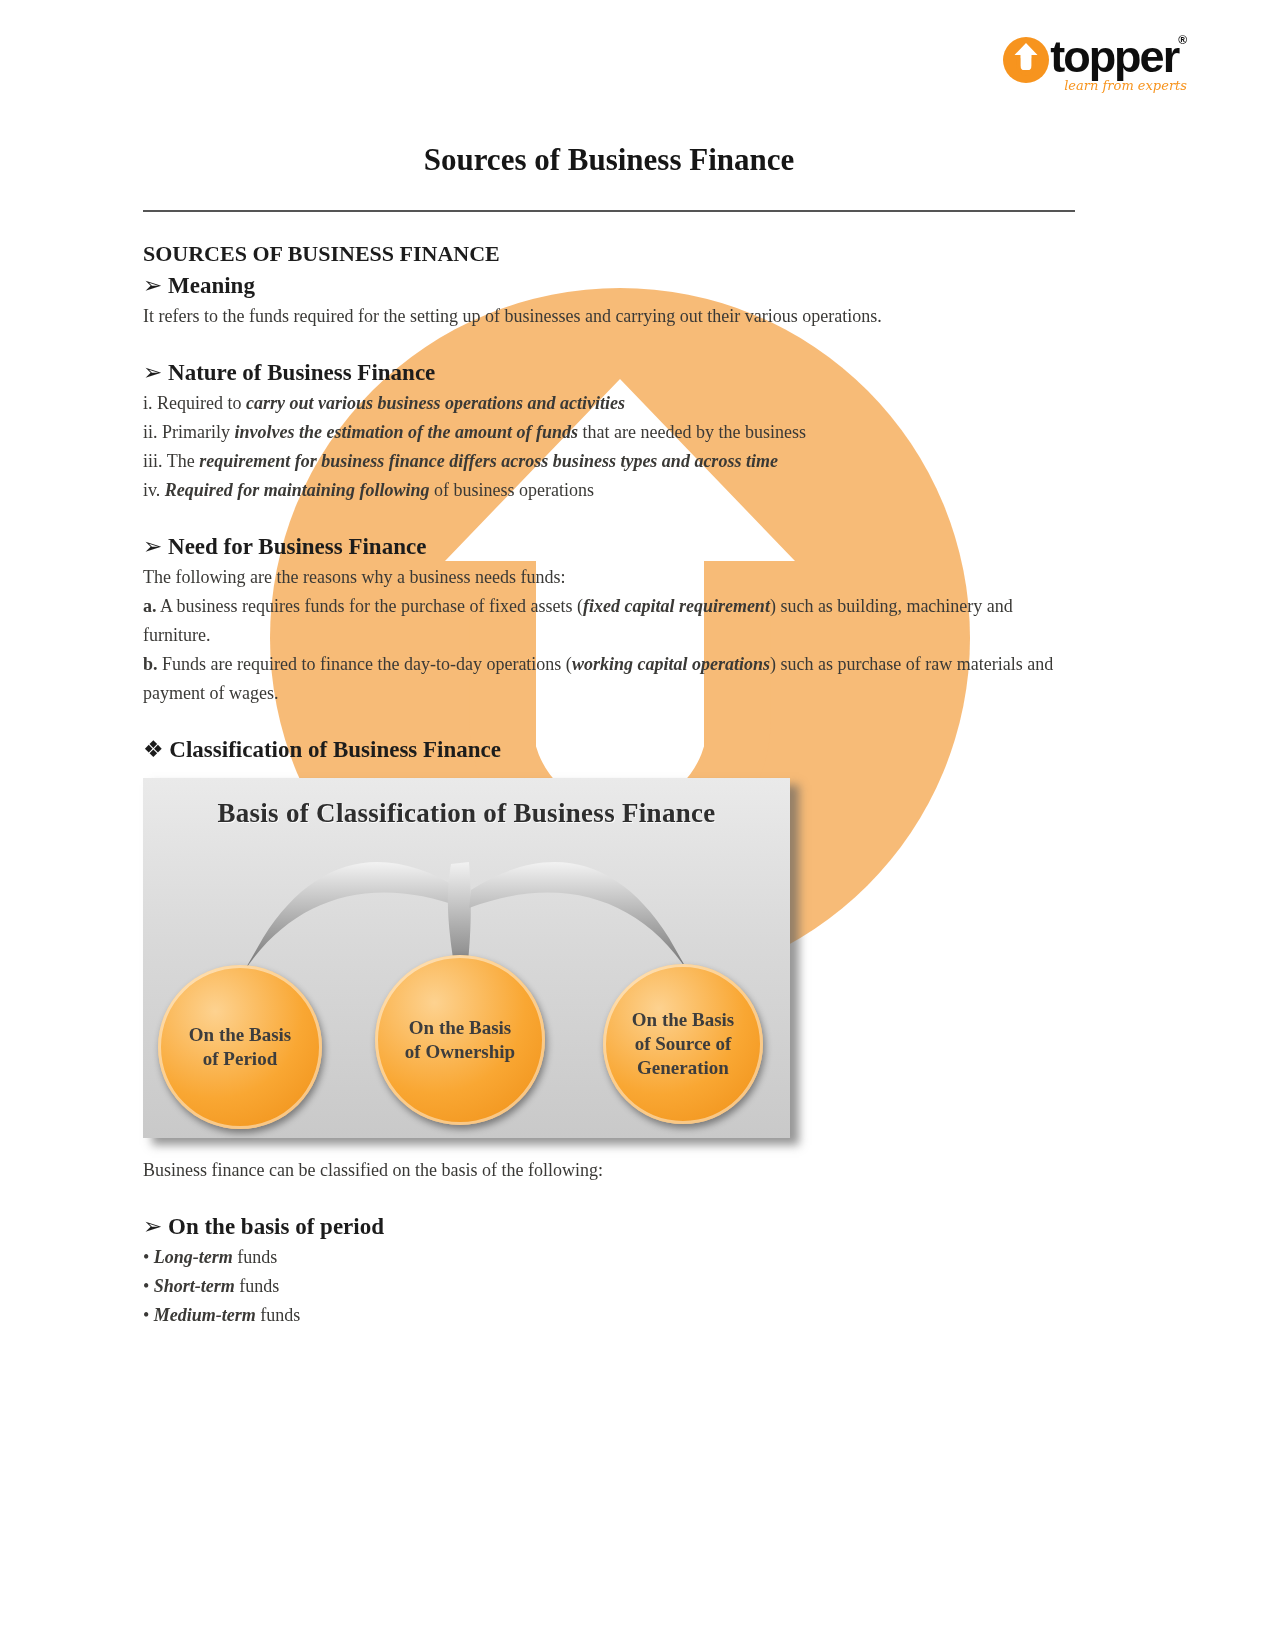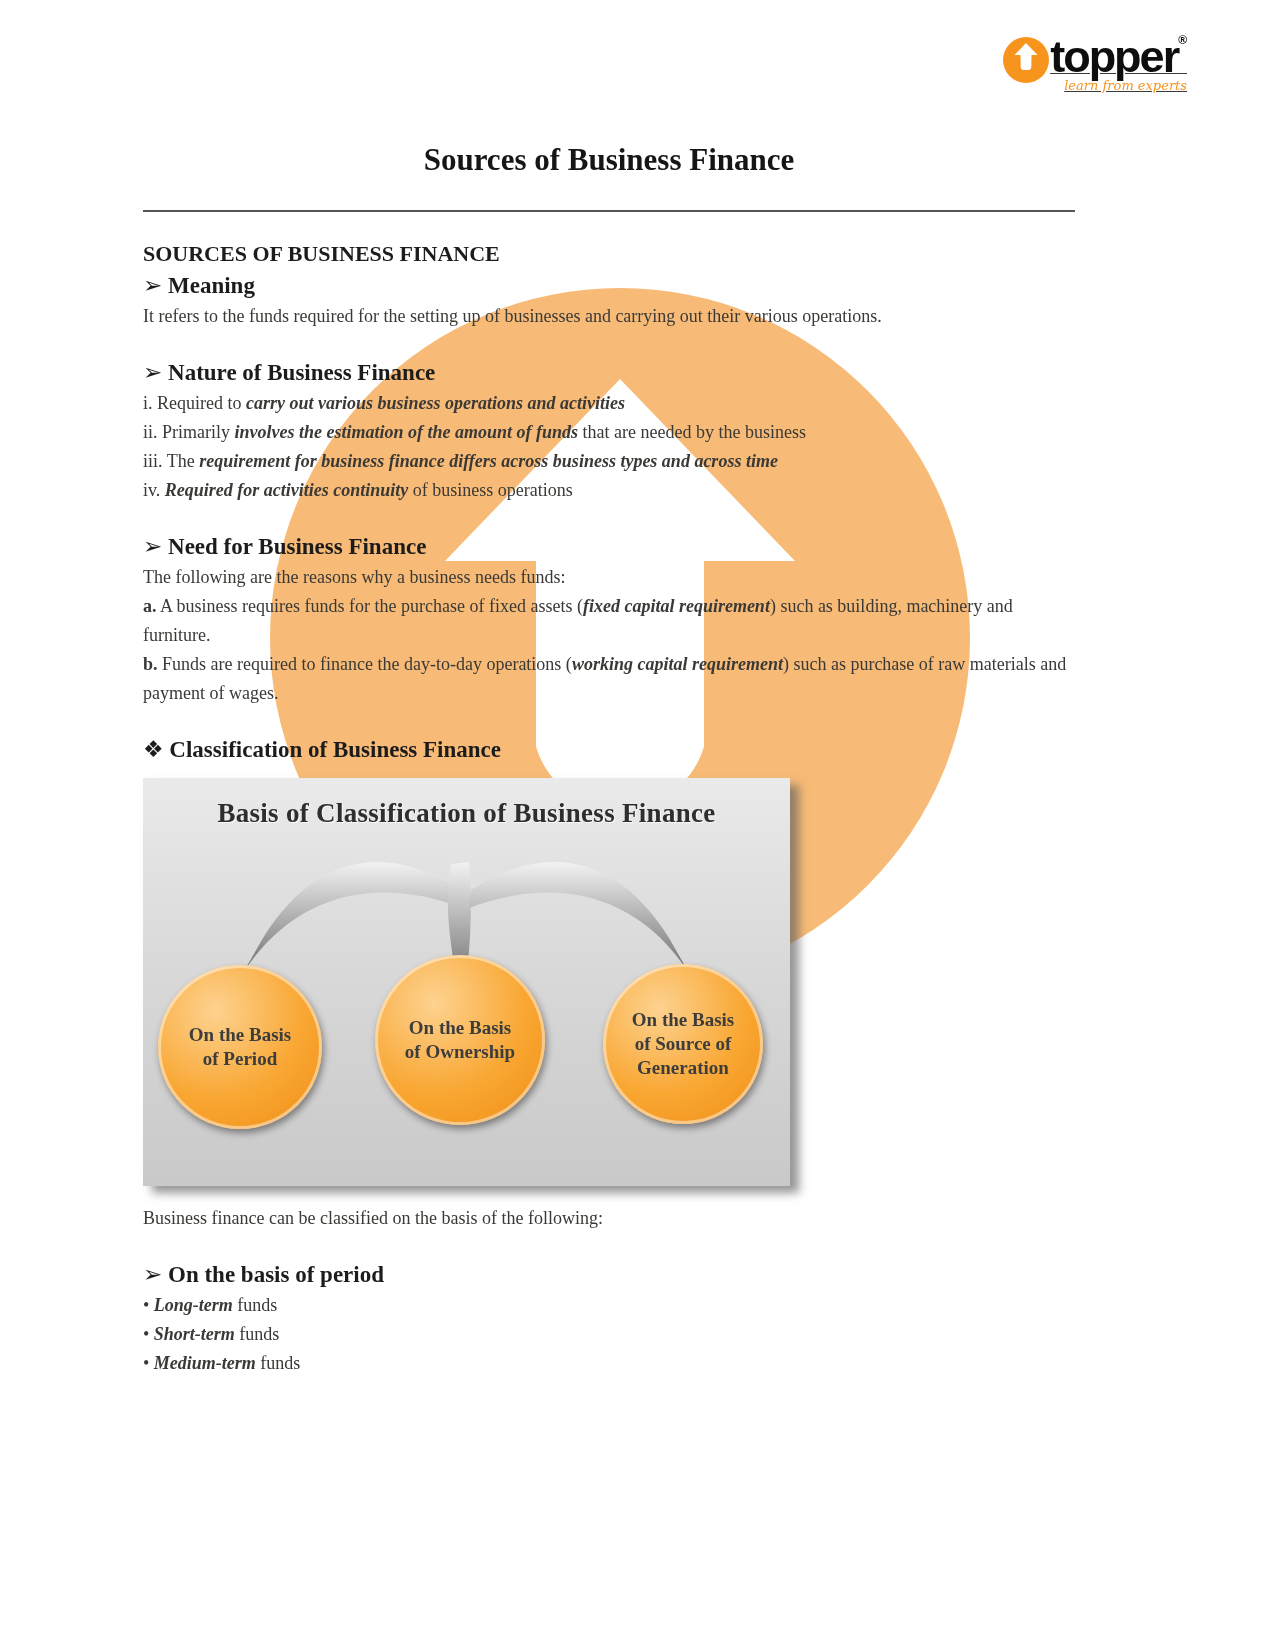--- a/index.html
+++ b/index.html
@@ -8,40 +8,40 @@
     width: 1275px; height: 1650px; position: relative;
     font-family: "Liberation Serif", "DejaVu Sans", serif;
     color: #3a3936;
   }
   .page { position: relative; width: 1275px; height: 1650px; overflow: hidden; background: #fff; }
 
   
   .watermark { position: absolute; left: 270px; top: 288px; width: 700px; height: 700px; z-index: 0; opacity: .72; }
 
   
-  .brand { position: absolute; top: 34px; right: 88px; z-index: 2; display: flex; align-items: flex-start; gap: 1px; text-decoration: underline; }
+  .brand { position: absolute; top: 34px; right: 88px; z-index: 2; display: flex; align-items: flex-start; gap: 1px; }
   .brand-mark { width: 46px; height: 46px; margin-top: 3px; }
   .brand-word { font-family: "Liberation Sans", sans-serif; font-weight: bold; font-size: 45px; letter-spacing: -2px; color: #0e0e0e; line-height: 1; }
   .brand-reg { font-family: "Liberation Sans", sans-serif; font-weight: bold; font-size: 12px; vertical-align: top; position: relative; top: -1px; color: #0e0e0e; }
   .brand-tag { text-align: right; font-style: italic; font-size: 13px; color: var(--accent, #F7941E); margin-top: -1px; font-family: "DejaVu Serif", serif; }
 
   
   .content { position: relative; z-index: 1; padding: 0 200px 0 143px; }
   .doc-title { margin-top: 142px; text-align: center; font-size: 31px; font-weight: bold; color: #161616; }
   .rule { margin-top: 32px; border-top: 2px solid #555; height: 0; }
   .h-main { margin-top: 26px; font-size: 22px; font-weight: bold; color: #1c1c1c; line-height: 32px; }
   .h-sub  { font-size: 23px; font-weight: bold; color: #1c1c1c; line-height: 32px; }
   .body   { font-size: 18px; line-height: 29px; }
   .gap    { margin-top: 26px; }
   .b  { font-weight: bold; }
   .bi { font-weight: bold; font-style: italic; }
 
   
   .diagram {
-    position: relative; margin-top: 12px; width: 647px; height: 408px;
+    position: relative; margin-top: 12px; width: 647px; height: 360px;
     background: linear-gradient(180deg, #eaeaea 0%, #d9d9d9 45%, #c9c9c9 100%);
     box-shadow: 9px 7px 9px rgba(95, 95, 95, .65);
   }
   .diagram-title {
     position: relative; z-index: 2; padding-top: 20px; text-align: center;
     font-size: 27px; font-weight: bold; color: #2e2e2e; letter-spacing: .3px;
     text-shadow: 1px 1px 0 rgba(255,255,255,.8);
   }
   .arrows { position: absolute; left: 0; top: 0; width: 647px; height: 360px; z-index: 1; }
   .circle {
@@ -96,26 +96,26 @@
     <div class="rule"></div>
 
     <p class="h-main">SOURCES OF BUSINESS FINANCE</p>
     <p class="h-sub">➢ Meaning</p>
     <p class="body">It refers to the funds required for the setting up of businesses and carrying out their various operations.</p>
 
     <p class="h-sub gap">➢ Nature of Business Finance</p>
     <p class="body"><span>i. Required to </span><span class="bi">carry out various business operations and activities</span></p>
     <p class="body"><span>ii. Primarily </span><span class="bi">involves the estimation of the amount of funds</span><span> that are needed by the business</span></p>
     <p class="body"><span>iii. The </span><span class="bi">requirement for business finance differs across business types and across time</span></p>
-    <p class="body"><span>iv. </span><span class="bi">Required for activities continuity</span><span> of business operations</span></p>
+    <p class="body"><span>iv. </span><span class="bi">Required for maintaining following</span><span> of business operations</span></p>
 
     <p class="h-sub gap">➢ Need for Business Finance</p>
     <p class="body">The following are the reasons why a business needs funds:</p>
     <p class="body"><span class="b">a.</span><span> A business requires funds for the purchase of fixed assets (</span><span class="bi">fixed capital requirement</span><span>) such as building, machinery and furniture.</span></p>
-    <p class="body"><span class="b">b.</span><span> Funds are required to finance the day-to-day operations (</span><span class="bi">working capital requirement</span><span>) such as purchase of raw materials and payment of wages.</span></p>
+    <p class="body"><span class="b">b.</span><span> Funds are required to finance the day-to-day operations (</span><span class="bi">working capital operations</span><span>) such as purchase of raw materials and payment of wages.</span></p>
 
     <p class="h-sub gap">❖ Classification of Business Finance</p>
 
     <div class="diagram">
       <svg class="arrows" viewBox="0 0 647 360">
         <path d="M 318,112 C 240,62 170,80 120,160 L 100,195 C 150,118 230,96 320,130 Z" fill="url(#steel)"></path>
         <path d="M 308,86 C 302,120 305,150 313,200 L 322,208 C 330,152 328,112 326,84 Z" fill="url(#steel)"></path>
         <path d="M 328,112 C 406,62 476,80 526,160 L 546,195 C 496,118 416,96 326,130 Z" fill="url(#steel)"></path>
       </svg>
       <div class="diagram-title">Basis of Classification of Business Finance</div>

